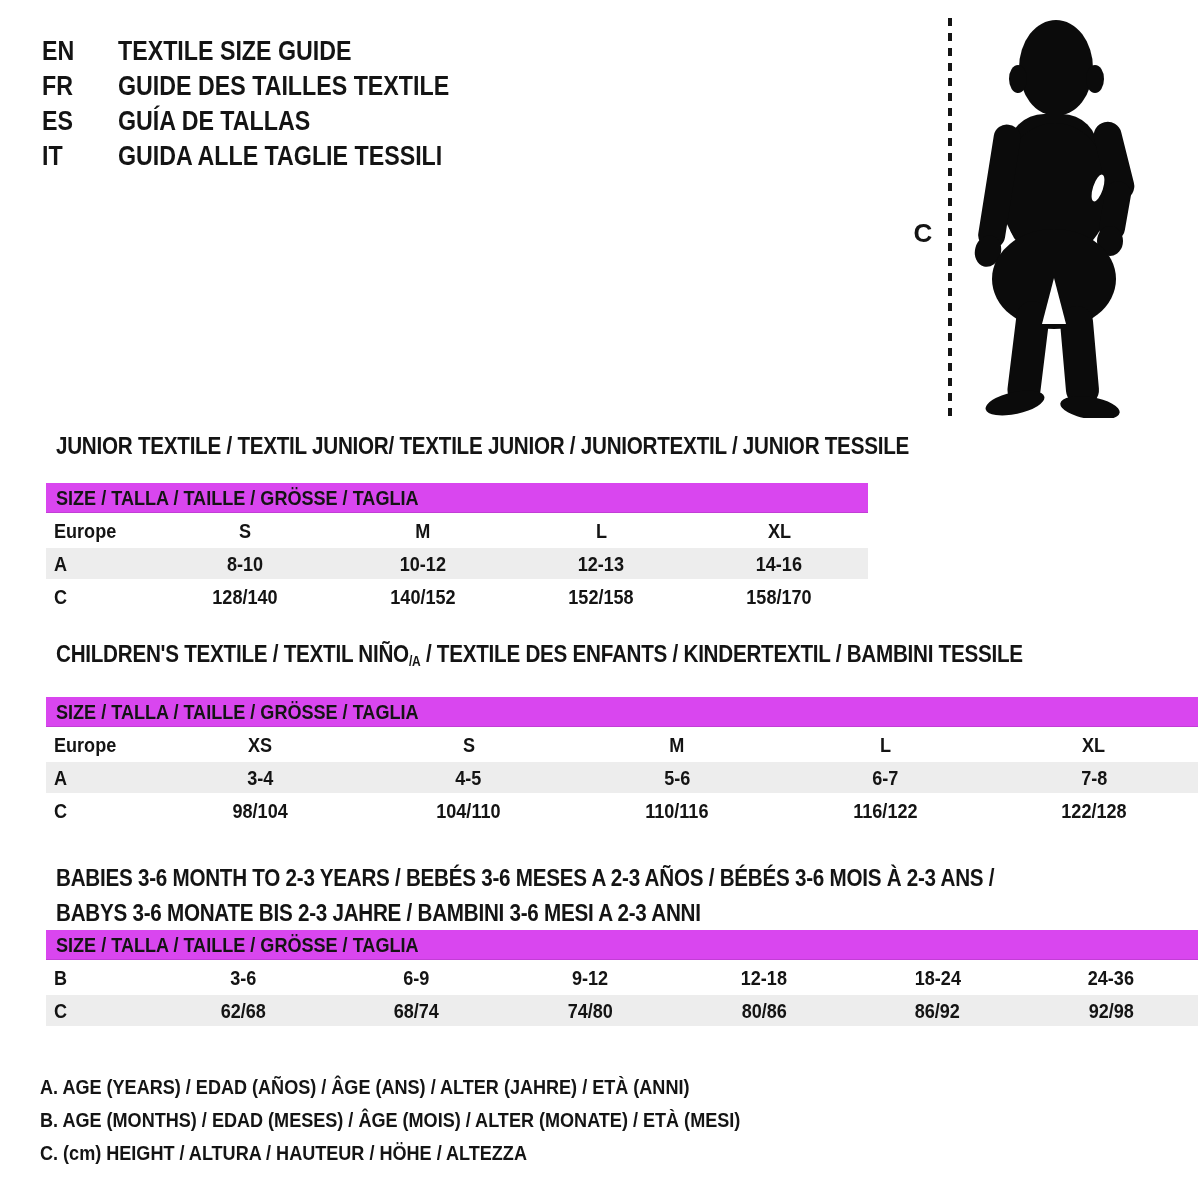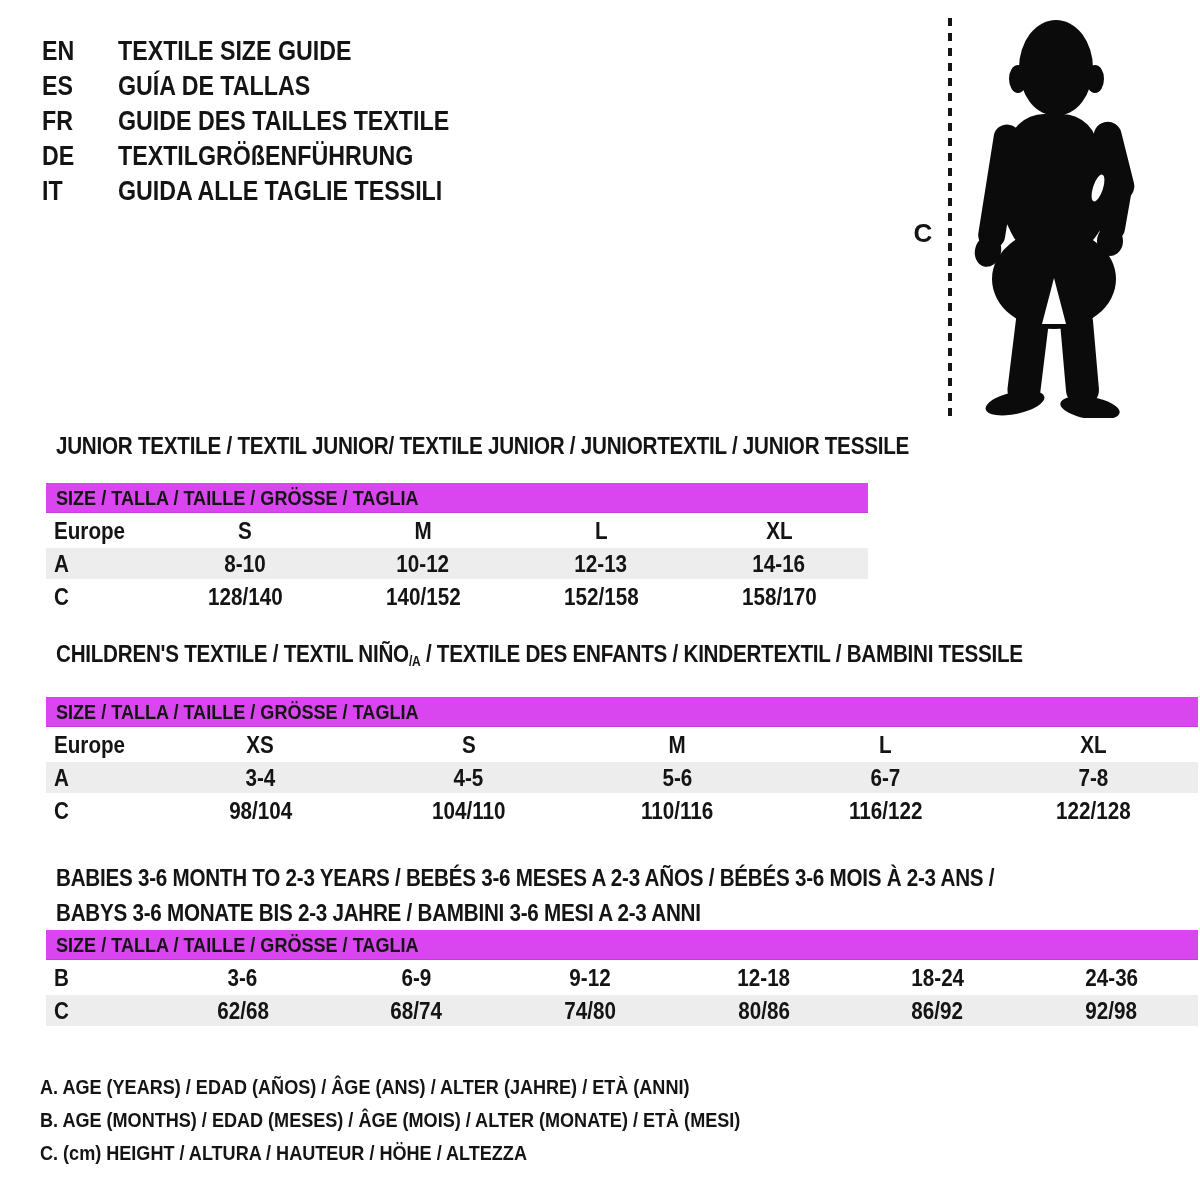--- a/index.html
+++ b/index.html
@@ -46,50 +46,46 @@
 
   
   .tbl { width:100%; }
   .size-bar {
     height:30px; line-height:30px;
     background:#d946ef;
     padding-left:10px; box-sizing:border-box;
     font-size:21px;
     border-bottom:1px solid rgba(0,0,0,0.10);
   }
-  .trow { display:flex; align-items:center; height:31px; margin-top:2px; font-size:24px; }
+  .trow { display:flex; align-items:center; height:31px; margin-top:2px; font-size:21px; }
   .trow.shade { background:#ededed; }
   .lcell { width:110px; padding-left:8px; box-sizing:border-box; }
   .cell  { flex:1; text-align:center; }
 
   
   .footnotes { position:absolute; left:40px; top:1070px; }
   .fline { display:flex; align-items:center; height:33px; font-size:21px; }
 </style>
 </head>
 <body>
 
 <div class="page">
 
   <header class="lang-block">
     <div class="lang-line">
       <span class="lang-code"><span class="cx">EN</span></span>
       <span class="lang-title"><span class="cx">TEXTILE SIZE GUIDE</span></span>
     </div>
     <div class="lang-line">
+      <span class="lang-code"><span class="cx">FR</span></span>
+      <span class="lang-title"><span class="cx">GUIDE DES TAILLES TEXTILE</span></span>
+    </div>
+    <div class="lang-line">
       <span class="lang-code"><span class="cx">ES</span></span>
       <span class="lang-title"><span class="cx">GUÍA DE TALLAS</span></span>
-    </div>
-    <div class="lang-line">
-      <span class="lang-code"><span class="cx">FR</span></span>
-      <span class="lang-title"><span class="cx">GUIDE DES TAILLES TEXTILE</span></span>
-    </div>
-    <div class="lang-line">
-      <span class="lang-code"><span class="cx">DE</span></span>
-      <span class="lang-title"><span class="cx">TEXTILGRÖßENFÜHRUNG</span></span>
     </div>
     <div class="lang-line">
       <span class="lang-code"><span class="cx">IT</span></span>
       <span class="lang-title"><span class="cx">GUIDA ALLE TAGLIE TESSILI</span></span>
     </div>
   </header>
 
   <div class="dash-line"></div>
   <div class="c-label">C</div>
   <svg class="baby-svg" width="180" height="402" viewBox="0 0 180 402" aria-hidden="true">

